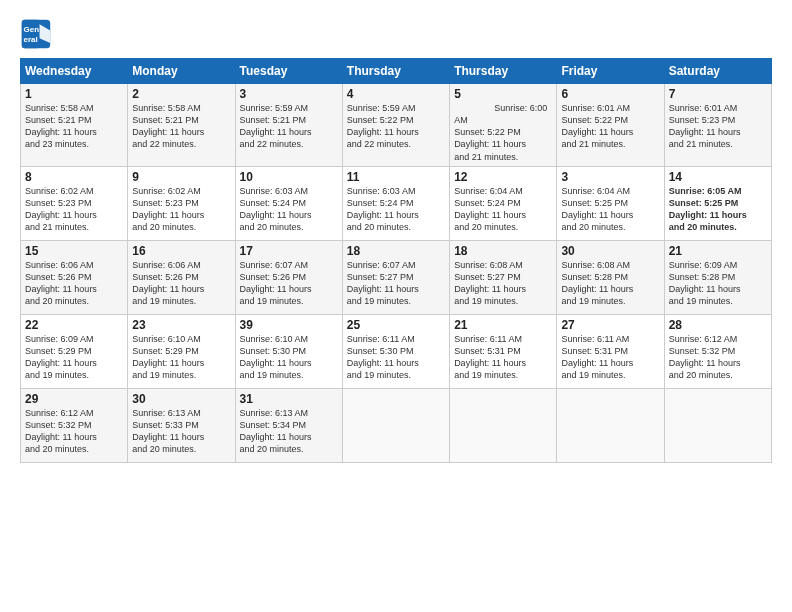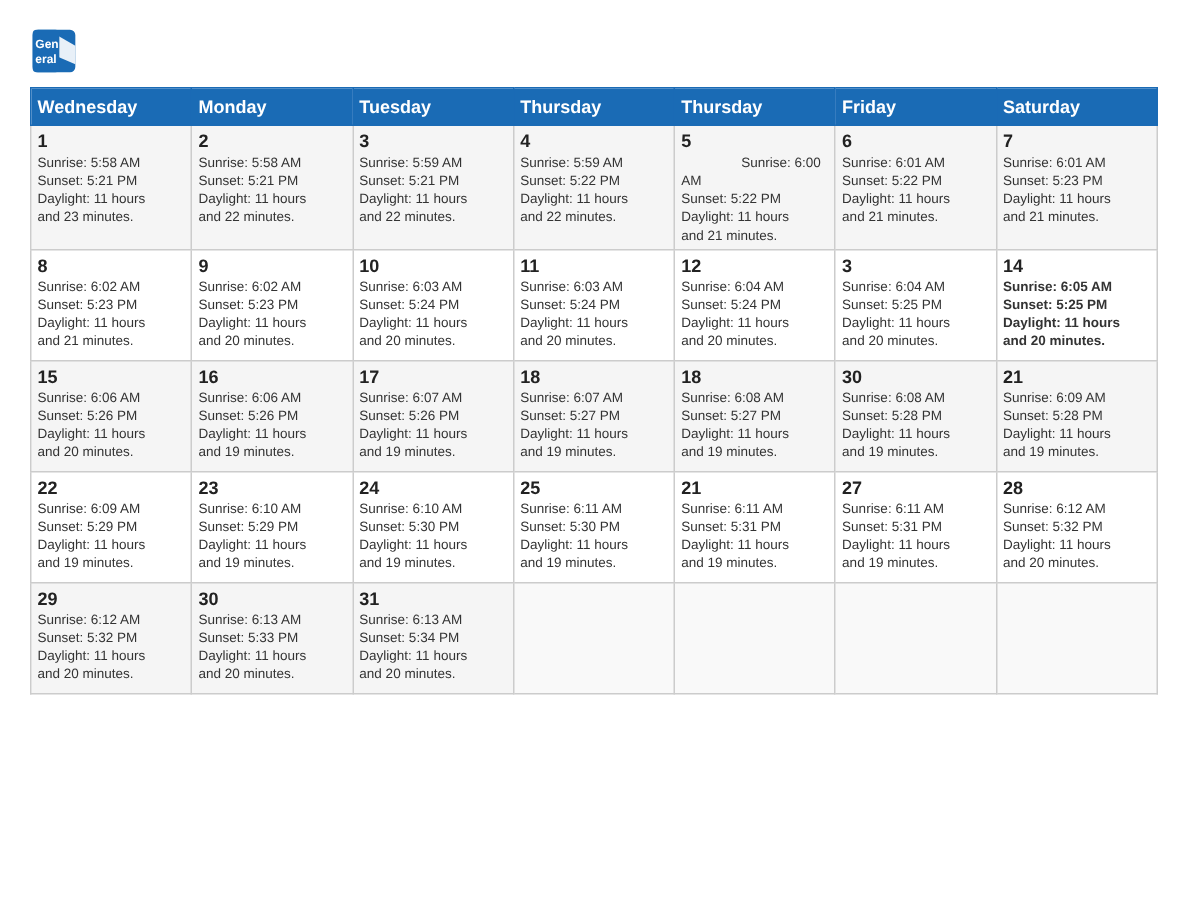--- a/index.html
+++ b/index.html
@@ -224,21 +224,21 @@
         </tr>
         <tr>
           <td><span class="day-num">22</span><span class="cell-text" style="white-space: pre-line;">Sunrise: 6:09 AM
 Sunset: 5:29 PM
 Daylight: 11 hours
 and 19 minutes.</span></td>
           <td><span class="day-num">23</span><span class="cell-text" style="white-space: pre-line;">Sunrise: 6:10 AM
 Sunset: 5:29 PM
 Daylight: 11 hours
 and 19 minutes.</span></td>
-          <td><span class="day-num">24</span><span class="cell-text" style="white-space: pre-line;">Sunrise: 6:10 AM
+          <td><span class="day-num">39</span><span class="cell-text" style="white-space: pre-line;">Sunrise: 6:10 AM
 Sunset: 5:30 PM
 Daylight: 11 hours
 and 19 minutes.</span></td>
           <td><span class="day-num">25</span><span class="cell-text" style="white-space: pre-line;">Sunrise: 6:11 AM
 Sunset: 5:30 PM
 Daylight: 11 hours
 and 19 minutes.</span></td>
           <td><span class="day-num">21</span><span class="cell-text" style="white-space: pre-line;">Sunrise: 6:11 AM
 Sunset: 5:31 PM
 Daylight: 11 hours

